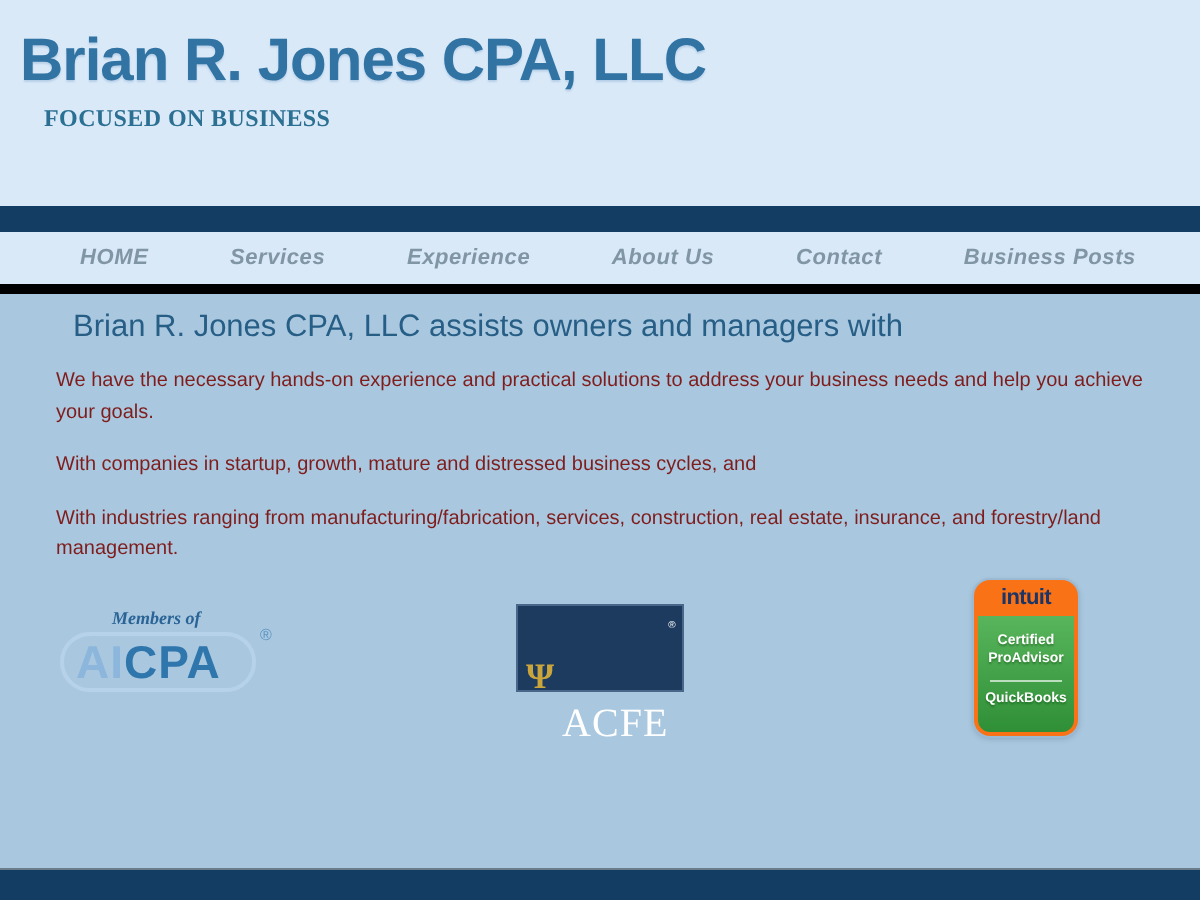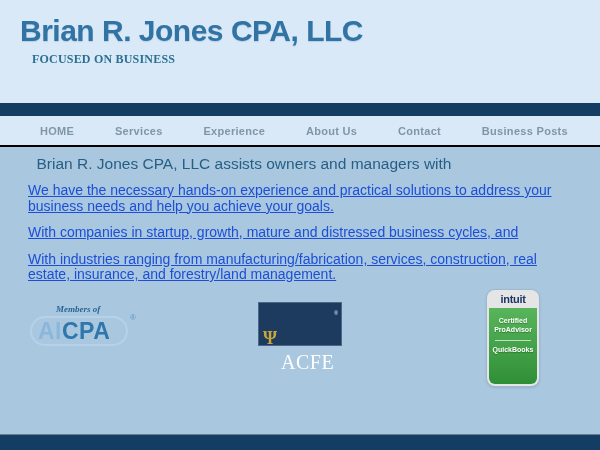--- a/index.html
+++ b/index.html
@@ -1,59 +1,59 @@
 <!DOCTYPE html>
 <html><head>
 <meta charset="utf-8">
 <style>
   * { box-sizing: border-box; margin: 0; padding: 0; }
   html, body { width: 600px; height: 450px; overflow: hidden; }
   body { font-family: "Liberation Sans", sans-serif; }
   .page { position: relative; width: 600px; height: 450px; background: #d9e9f8; }
 
   
-  .header { height: 103px; background: #d9e9f8; padding: 14px 0 0 10px; margin-left: 10px; }
+  .header { height: 103px; background: #d9e9f8; padding: 14px 0 0 10px; }
   .site-title {
     font-size: 30px; font-weight: bold; color: #3173a3;
     letter-spacing: -0.5px;
     text-shadow: 0 1px 1px rgba(120,160,200,0.35);
     cursor: pointer;
   }
   .tagline {
     font-family: "Liberation Serif", serif; font-weight: bold;
     font-size: 12px; color: #2b7092; margin: 4px 0 0 12px;
     letter-spacing: 0.2px;
   }
 
   
   .navy-bar { height: 13px; background: #133d63; }
 
   
   .nav-strip {
     height: 31px; background: #d9e9f8;
-    border-bottom: 2px solid #000000;
+    border-bottom: 5px solid #000000;
     display: flex; align-items: center; justify-content: space-between;
     padding: 0 32px 0 40px;
+    font-style: italic;
   }
   .nav-item {
     font-size: 11px; font-weight: bold; color: #8196a5;
     letter-spacing: 0.3px; cursor: pointer; white-space: nowrap;
   }
 
   
   .content { height: 287px; background: #a9c8df; padding-top: 5px; overflow: hidden; }
   .main-heading {
     width: 436px; margin: 0 0 8px 26px; text-align: center;
     font-size: 15.5px; line-height: 23px; color: #275e86; font-weight: normal;
   }
   .body-copy { margin-left: 28px; width: 548px; }
   .body-copy p {
-    font-size: 14px; line-height: 15.5px; color: #1d4ed8;
+    font-size: 10px; line-height: 15.5px; color: #7f1d1d;
     margin-bottom: 11px;
-    text-decoration: underline;
   }
 
   
   .logos { position: relative; height: 90px; margin-top: 4px; }
 
   
   .aicpa { position: absolute; left: 30px; top: 10px; width: 112px; height: 50px; cursor: pointer; }
   .aicpa-members {
     font-family: "Liberation Serif", serif; font-style: italic; font-weight: bold;
     font-size: 9px; color: #2a6496; margin-left: 26px;
@@ -91,22 +91,22 @@
     height: 9px; background: #2e4f75; display: flex; align-items: center; justify-content: center;
     overflow: hidden;
   }
   .acfe-caption {
     font-size: 6px; color: #ffffff; white-space: nowrap;
     transform: scale(0.72); transform-origin: center center;
   }
 
   
   .intuit {
-    position: absolute; left: 487px; top: -4px; width: 52px; height: 96px;
-    background: #e5e5e5; border-radius: 8px; overflow: hidden;
+    position: absolute; left: 487px; top: -4px; width: 52px; height: 78px;
+    background: #f97316; border-radius: 8px; overflow: hidden;
     box-shadow: 0 0 0 1px #9cb9d4, 0 1px 3px rgba(30,60,90,0.3);
     cursor: pointer; display: flex; flex-direction: column;
   }
   .intuit-brand {
     height: 18px; display: flex; align-items: center; justify-content: center;
     font-size: 11px; font-weight: bold; color: #1d3566; letter-spacing: -0.3px;
   }
   .intuit-green {
     flex: 1; background: linear-gradient(180deg, #58b55c 0%, #2f8f37 100%);
     display: flex; flex-direction: column; align-items: center;

